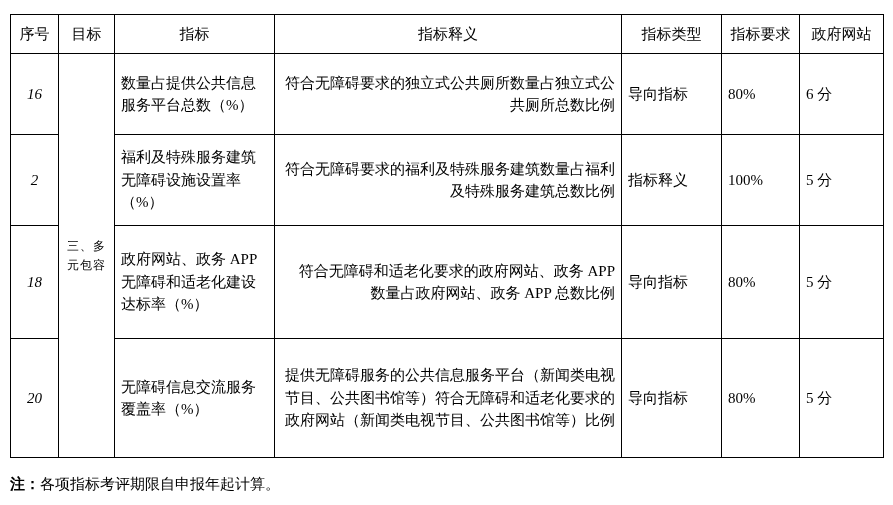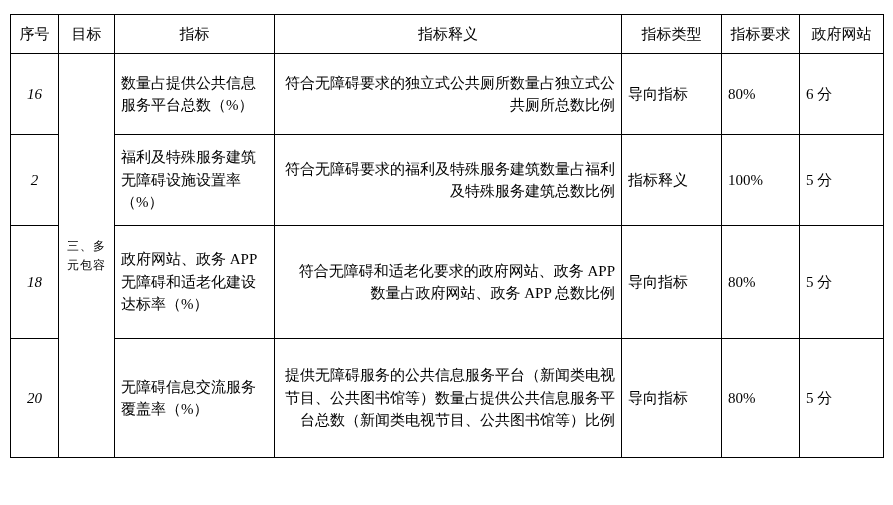--- a/index.html
+++ b/index.html
@@ -128,22 +128,25 @@
         <td class="seq-cell">18</td>
         <td class="ind-cell">政府网站、政务 APP 无障碍和适老化建设达标率（%）</td>
         <td class="def-cell">符合无障碍和适老化要求的政府网站、政务 APP 数量占政府网站、政务 APP 总数比例</td>
         <td class="type-cell">导向指标</td>
         <td class="req-cell">80%</td>
         <td class="score-cell">5 分</td>
       </tr>
       <tr class="row-19">
         <td class="seq-cell">20</td>
         <td class="ind-cell">无障碍信息交流服务覆盖率（%）</td>
-        <td class="def-cell">提供无障碍服务的公共信息服务平台（新闻类电视节目、公共图书馆等）数量占提供公共信息服务平台总数（新闻类电视节目、公共图书馆等）比例</td>
+        <td class="def-cell">提供无障碍服务的公共信息服务平台（新闻类电视节目、公共图书馆等）符合无障碍和适老化要求的政府网站（新闻类电视节目、公共图书馆等）比例</td>
         <td class="type-cell">导向指标</td>
         <td class="req-cell">80%</td>
         <td class="score-cell">5 分</td>
       </tr>
     </tbody>
   </table>
 
+  <div class="note">
+    <b>注：</b><span>各项指标考评期限自申报年起计算。</span>
+  </div>
 
 </div>
 
 </body></html>

